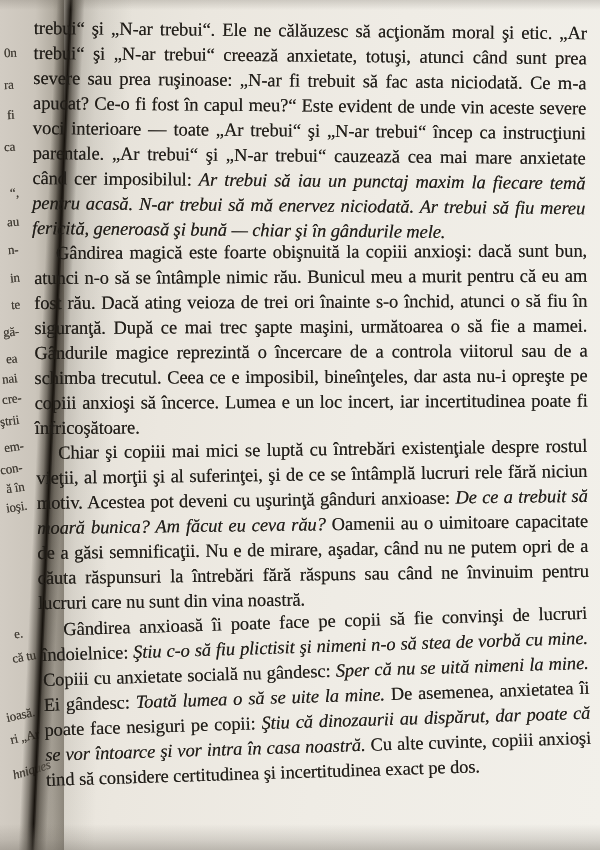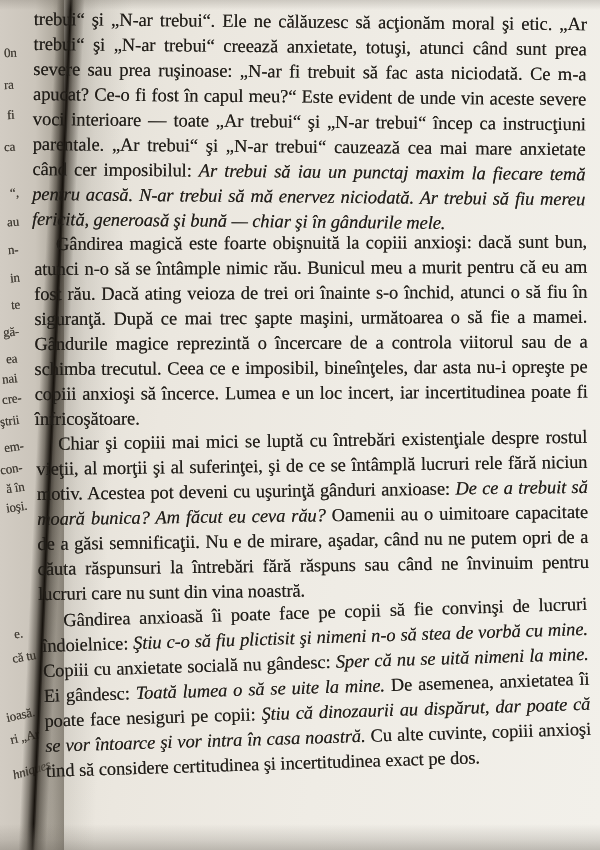--- a/index.html
+++ b/index.html
@@ -30,21 +30,21 @@
   }
   
   .frag{
     position:absolute;color:#413c34;font-size:13px;line-height:13px;
     white-space:nowrap;letter-spacing:-.2px;
     text-shadow:0 0 .6px rgba(65,60,52,.8);
   }
   .frag.it{font-style:italic;}
   
   .text-block{
-    position:absolute;left:34px;top:7px;width:553px;
+    position:absolute;left:34px;top:16px;width:553px;
     color:#211e19;font-size:18.5px;line-height:25px;
     text-shadow:0 0 .5px rgba(33,30,25,.75);
   }
   .para{
     margin:0;text-align:justify;letter-spacing:-.1px;
     transform-origin:left top;
   }
   .para.ind{text-indent:22px;}
   .para .it{font-style:italic;}
   .p1{transform:rotate(.55deg);}

